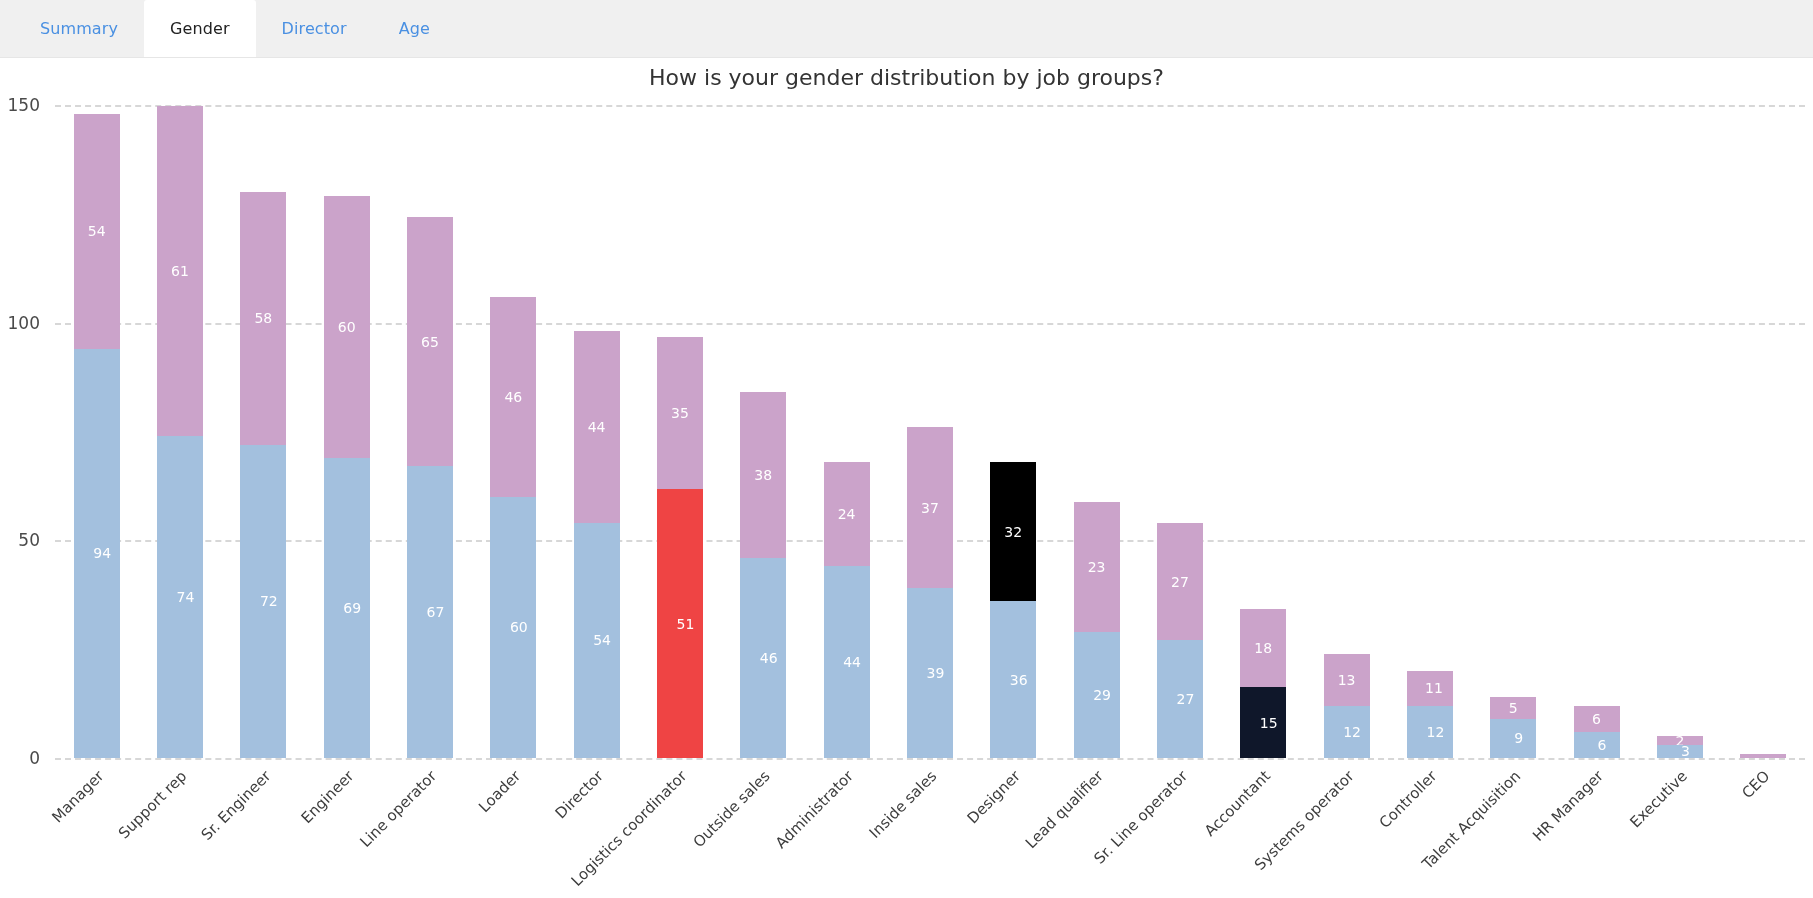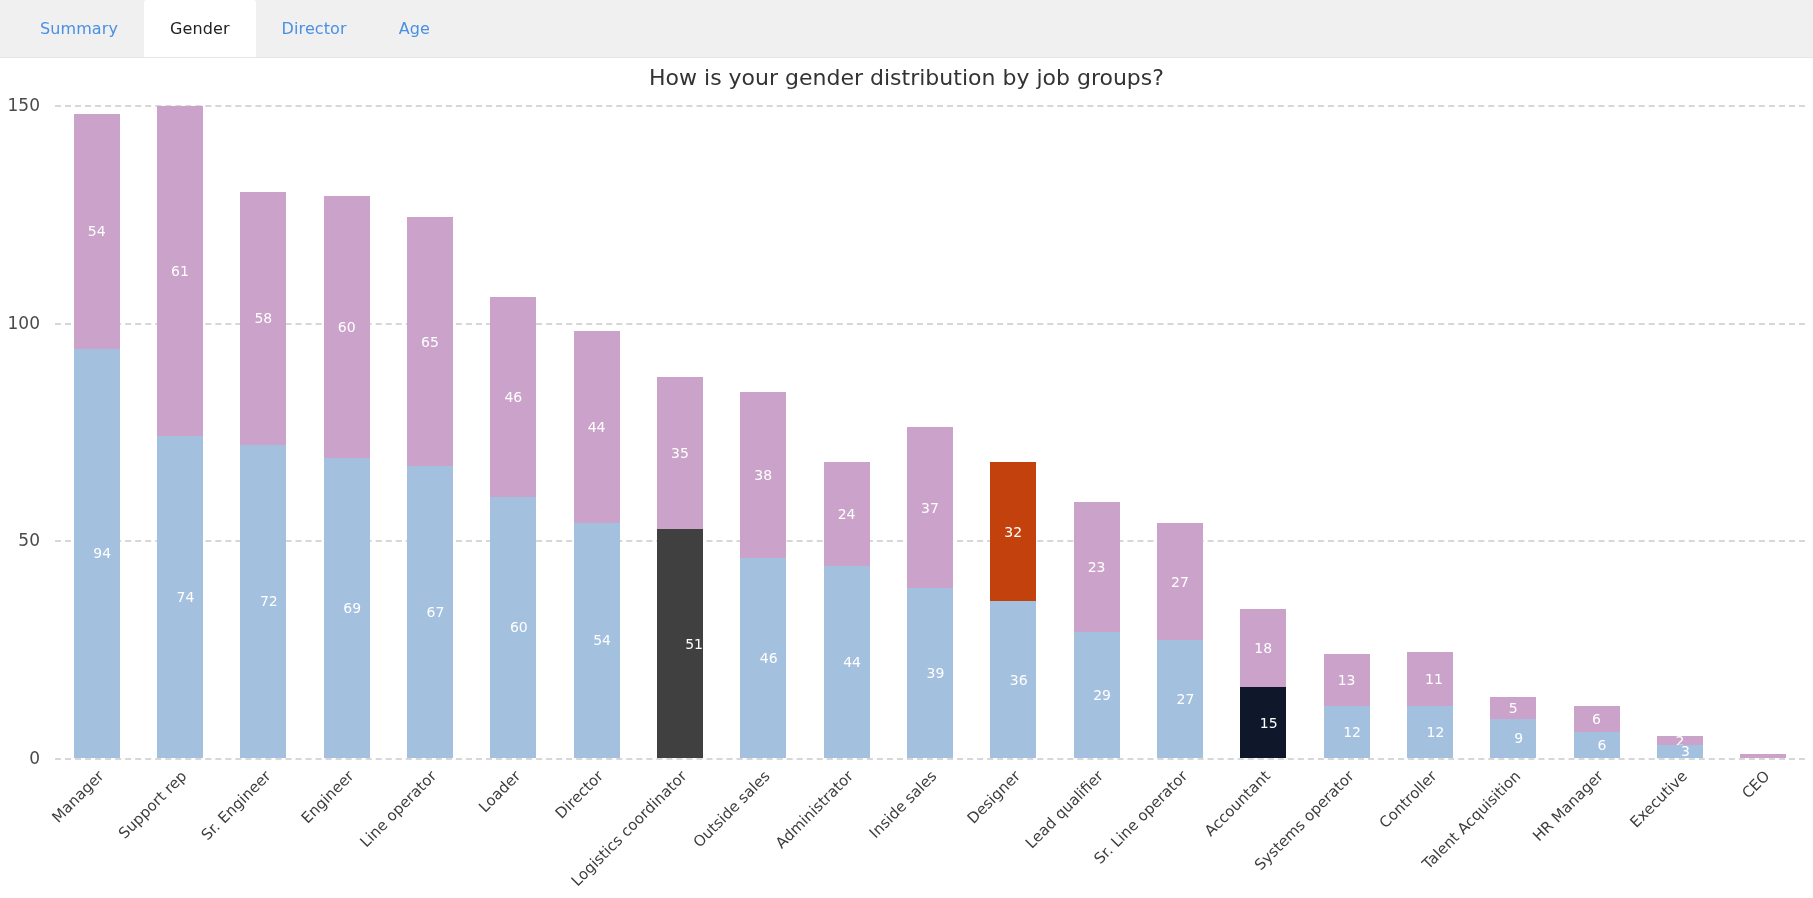--- a/index.html
+++ b/index.html
@@ -210,21 +210,21 @@
             <span class="seg-val">44</span>
           </div>
           <div class="bar seg-m" style="height: 235.08px; background: rgb(163, 192, 222);">
             <span class="seg-val">54</span>
           </div>
         </div>
         <div class="barcol">
           <div class="bar seg-f" style="height: 152.367px; background: rgb(203, 163, 202);">
             <span class="seg-val">35</span>
           </div>
-          <div class="bar seg-m" style="height: 229px; background: #404040; justify-content: flex-end;">
+          <div class="bar seg-m" style="height: 269px; background: #ef4444;">
             <span class="seg-val">51</span>
           </div>
         </div>
         <div class="barcol">
           <div class="bar seg-f" style="height: 165.427px; background: rgb(203, 163, 202);">
             <span class="seg-val">38</span>
           </div>
           <div class="bar seg-m" style="height: 200.253px; background: rgb(163, 192, 222);">
             <span class="seg-val">46</span>
           </div>
@@ -239,21 +239,21 @@
         </div>
         <div class="barcol">
           <div class="bar seg-f" style="height: 161.073px; background: rgb(203, 163, 202);">
             <span class="seg-val">37</span>
           </div>
           <div class="bar seg-m" style="height: 169.78px; background: rgb(163, 192, 222);">
             <span class="seg-val">39</span>
           </div>
         </div>
         <div class="barcol">
-          <div class="bar seg-f" style="height: 139.307px; background: #c2410c;">
+          <div class="bar seg-f" style="height: 139.307px; background: #000000;">
             <span class="seg-val">32</span>
           </div>
           <div class="bar seg-m" style="height: 156.72px; background: rgb(163, 192, 222);">
             <span class="seg-val">36</span>
           </div>
         </div>
         <div class="barcol">
           <div class="bar seg-f" style="height: 130px; background: rgb(203, 163, 202);">
             <span class="seg-val">23</span>
           </div>
@@ -279,21 +279,21 @@
         </div>
         <div class="barcol">
           <div class="bar seg-f" style="height: 52px; background: rgb(203, 163, 202);">
             <span class="seg-val">13</span>
           </div>
           <div class="bar seg-m" style="height: 52.24px; background: rgb(163, 192, 222);">
             <span class="seg-val">12</span>
           </div>
         </div>
         <div class="barcol">
-          <div class="bar seg-f" style="height: 54px; background: rgb(203, 163, 202); padding-left: 8px;">
+          <div class="bar seg-f" style="height: 35px; background: rgb(203, 163, 202); padding-left: 8px;">
             <span class="seg-val">11</span>
           </div>
           <div class="bar seg-m" style="height: 52.24px; background: rgb(163, 192, 222);">
             <span class="seg-val">12</span>
           </div>
         </div>
         <div class="barcol">
           <div class="bar seg-f" style="height: 21.7667px; background: rgb(203, 163, 202);">
             <span class="seg-val">5</span>
           </div>

